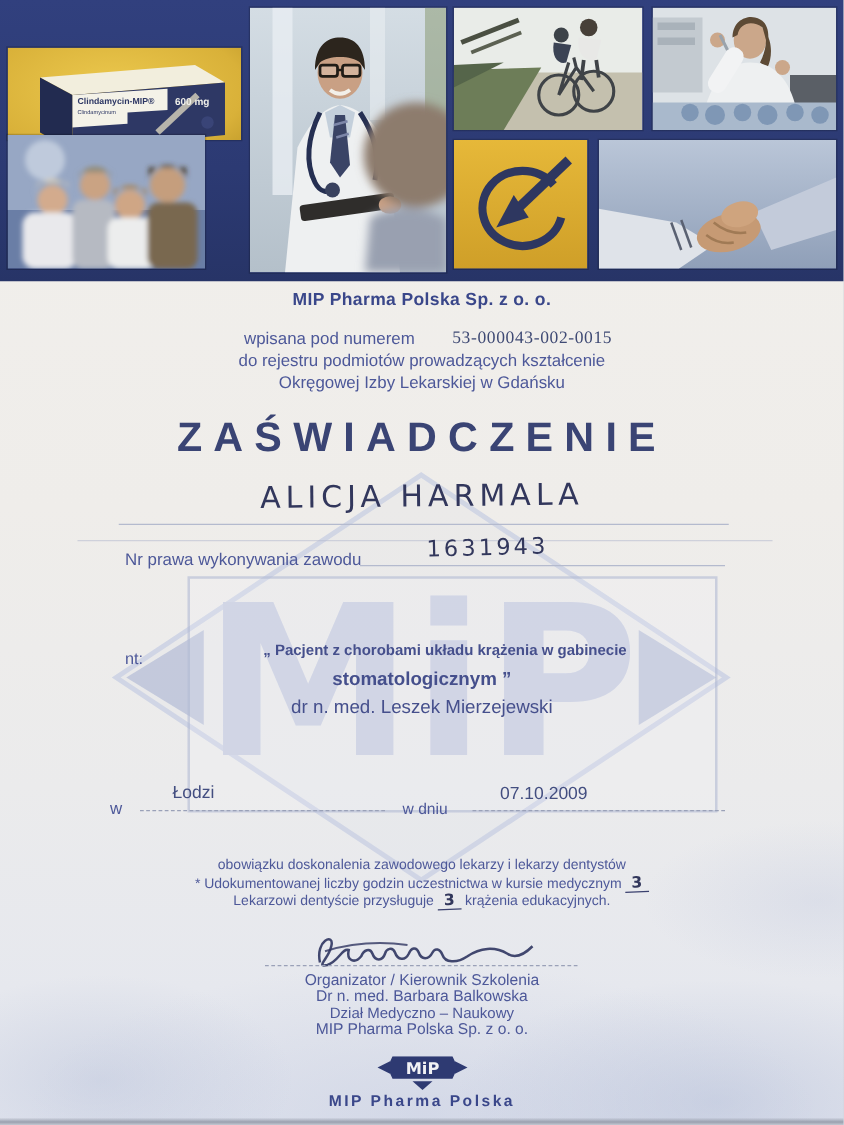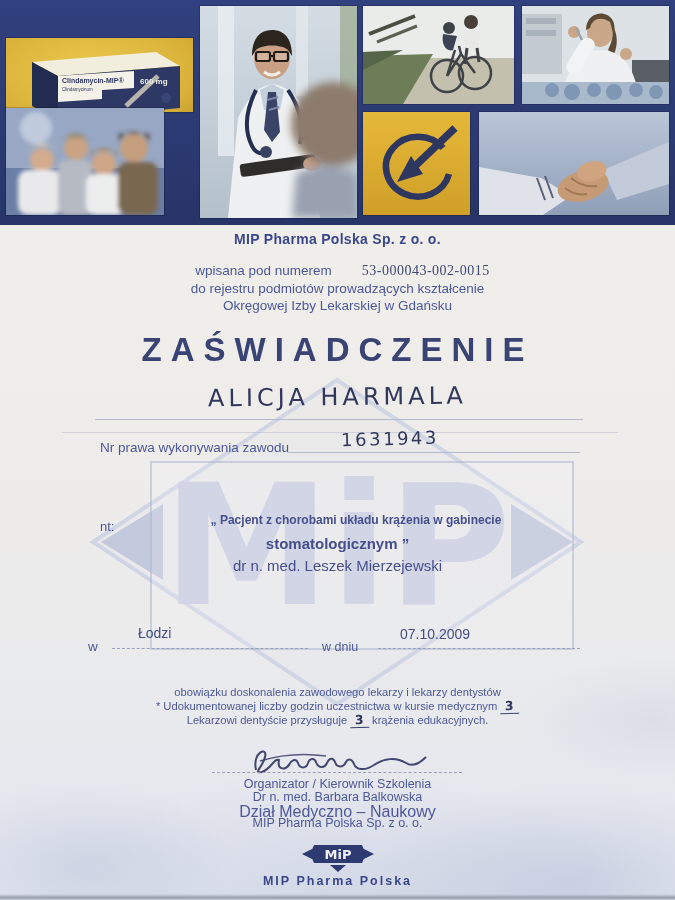--- a/index.html
+++ b/index.html
@@ -45,21 +45,21 @@
   .w-lbl{top:639px;left:88px;font-size:13.5px;}
   .place{top:625px;left:138px;font-size:14px;font-weight:500;color:#434e80;}
   .wdniu{top:640px;left:322px;font-size:12.5px;}
   .date{top:626px;left:400px;font-size:14px;font-weight:500;color:#434e80;}
   .legal{font-size:11.2px;line-height:14.4px;color:#4d5899;}
   .l1{top:671px;} .l2{top:685px;} .l3{top:699px;} .l4{top:713px;}
   .val3{display:inline-block;font-weight:bold;font-size:12.5px;padding:0 5px;border-bottom:1.5px solid #3a406e;transform:rotate(-2deg);color:#32375c;font-family:"DejaVu Sans",sans-serif;}
   .sig-line{top:772px;left:212px;width:250px;}
   .role{top:777px;font-size:12.5px;}
   .sg1{top:790px;font-size:12.5px;}
-  .sg2{top:803px;font-size:16px;}
+  .sg2{top:803px;font-size:12px;}
   .sg3{top:816px;font-size:12.5px;}
   .brand{top:874px;font-size:12.5px;font-weight:bold;color:#3a478a;letter-spacing:2px;}
   .wm{top:372px;left:87px;opacity:.85;pointer-events:none;}
   .scan-edge{left:0;right:0;bottom:0;height:6px;background:linear-gradient(180deg,rgba(150,156,170,0),#9aa0ae 60%,#c4c8d2 100%);}
 </style>
 </head>
 <body>
 
 <div class="page">
 

